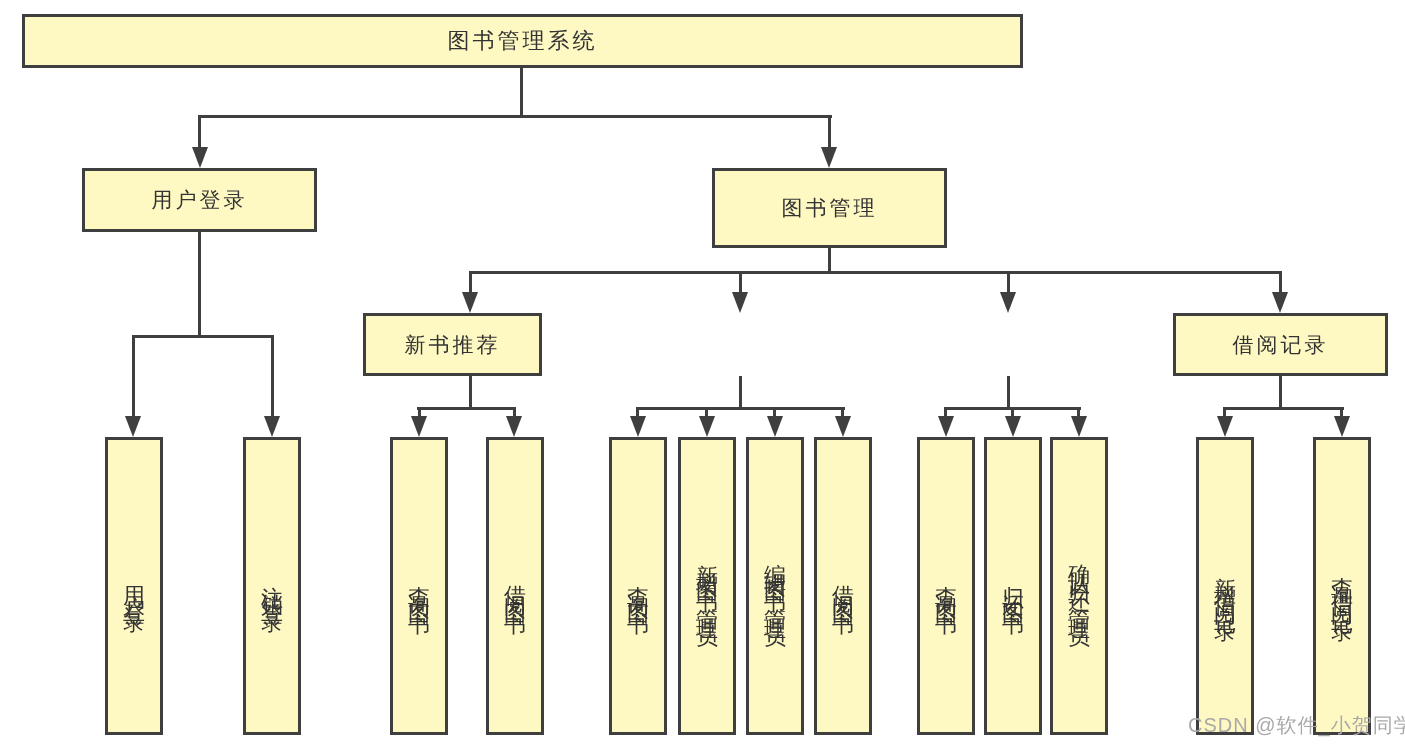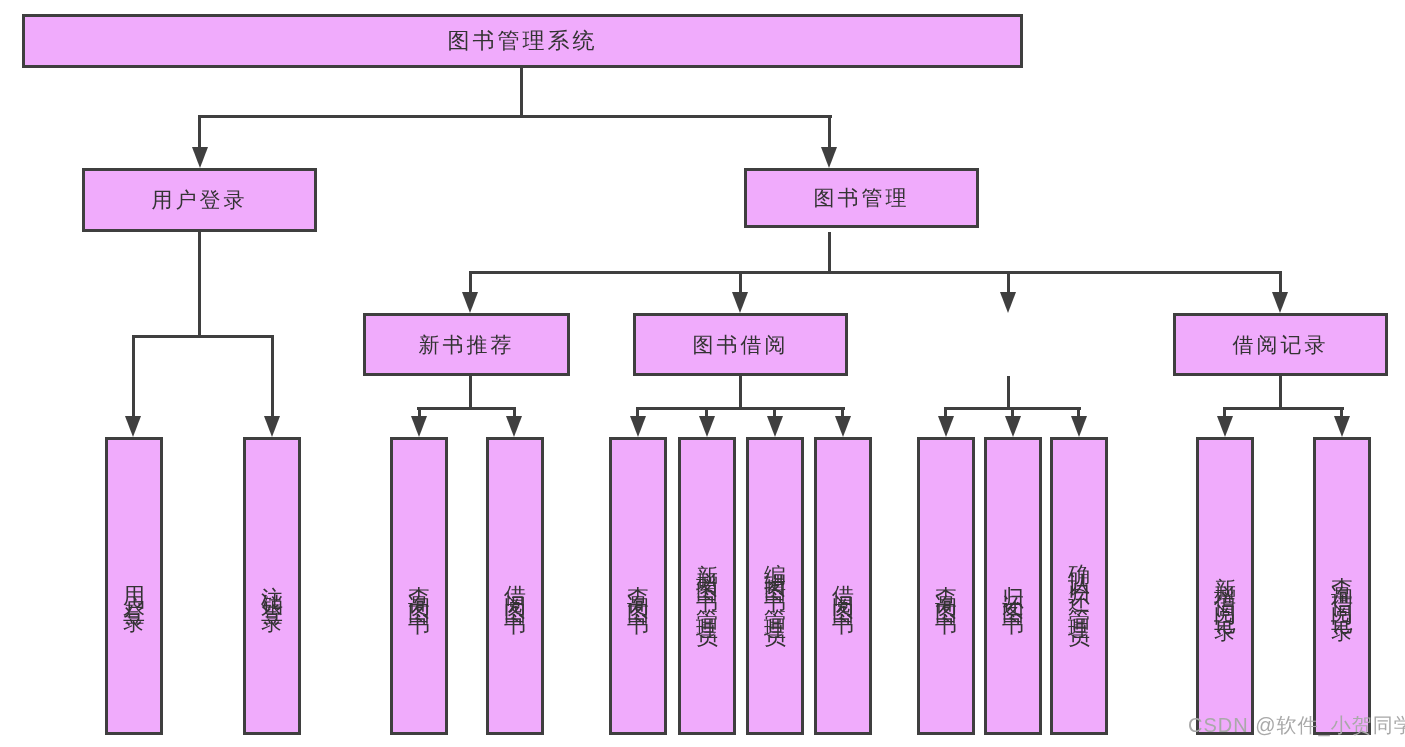--- a/index.html
+++ b/index.html
@@ -3,21 +3,21 @@
 <meta charset="utf-8">
 <style>
   html,body{margin:0;padding:0;}
   body{
     width:1405px;height:747px;position:relative;overflow:hidden;
     background:#ffffff;
     font-family:"Liberation Sans","DejaVu Sans",sans-serif;
   }
   .stage{position:absolute;left:0;top:0;width:1405px;height:747px;}
   .node{
-    position:absolute;box-sizing:border-box;background:#f0abfc;
+    position:absolute;box-sizing:border-box;background:#fef9c3;
     border:3px solid #3f3f3f;display:flex;align-items:center;justify-content:center;
     z-index:2;
     text-align:center;
   }
   .lbl{
     color:#333333;font-size:21px;letter-spacing:3px;white-space:nowrap;
   }
   .root .lbl{font-size:22px;}
   .leaf .lbl{
     writing-mode:vertical-rl;text-orientation:mixed;
@@ -48,21 +48,21 @@
   <div class="vline" style="left:520px;top:68px;height:50px"></div>
   <div class="hline" style="left:198px;top:115px;width:634px"></div>
   <div class="vline" style="left:198px;top:115px;height:38px"></div>
   <div class="arrow" style="left:192px;top:147px"></div>
   <div class="vline" style="left:828px;top:115px;height:38px"></div>
   <div class="arrow" style="left:821px;top:147px"></div>
 
   <div class="node" style="left:82px;top:168px;width:235px;height:64px">
     <span class="lbl">用户登录</span>
   </div>
-  <div class="node" style="left:744px;top:168px;width:235px;height:60px">
+  <div class="node" style="left:712px;top:168px;width:235px;height:80px">
     <span class="lbl">图书管理</span>
   </div>
 
   <div class="vline" style="left:198px;top:232px;height:104px"></div>
   <div class="hline" style="left:132px;top:335px;width:142px"></div>
   <div class="vline" style="left:132px;top:335px;height:85px"></div>
   <div class="arrow" style="left:125px;top:416px"></div>
   <div class="vline" style="left:271px;top:335px;height:85px"></div>
   <div class="arrow" style="left:264px;top:416px"></div>
 
@@ -70,25 +70,22 @@
   <div class="hline" style="left:469px;top:271px;width:813px"></div>
   <div class="vline" style="left:469px;top:271px;height:26px"></div>
   <div class="arrow" style="left:462px;top:292px"></div>
   <div class="vline" style="left:739px;top:271px;height:26px"></div>
   <div class="arrow" style="left:732px;top:292px"></div>
   <div class="vline" style="left:1007px;top:271px;height:26px"></div>
   <div class="arrow" style="left:1000px;top:292px"></div>
   <div class="vline" style="left:1279px;top:271px;height:26px"></div>
   <div class="arrow" style="left:1272px;top:292px"></div>
 
-  <div class="node" style="left:363px;top:313px;width:207px;height:63px">
+  <div class="node" style="left:363px;top:313px;width:179px;height:63px">
     <span class="lbl">新书推荐</span>
-  </div>
-  <div class="node" style="left:633px;top:313px;width:215px;height:63px">
-    <span class="lbl">图书借阅</span>
   </div>
   <div class="node" style="left:1173px;top:313px;width:215px;height:63px">
     <span class="lbl">借阅记录</span>
   </div>
 
   <div class="vline" style="left:469px;top:376px;height:34px"></div>
   <div class="hline" style="left:417px;top:407px;width:99px"></div>
   <div class="vline" style="left:418px;top:407px;height:13px"></div>
   <div class="arrow" style="left:411px;top:416px"></div>
   <div class="vline" style="left:513px;top:407px;height:13px"></div>

